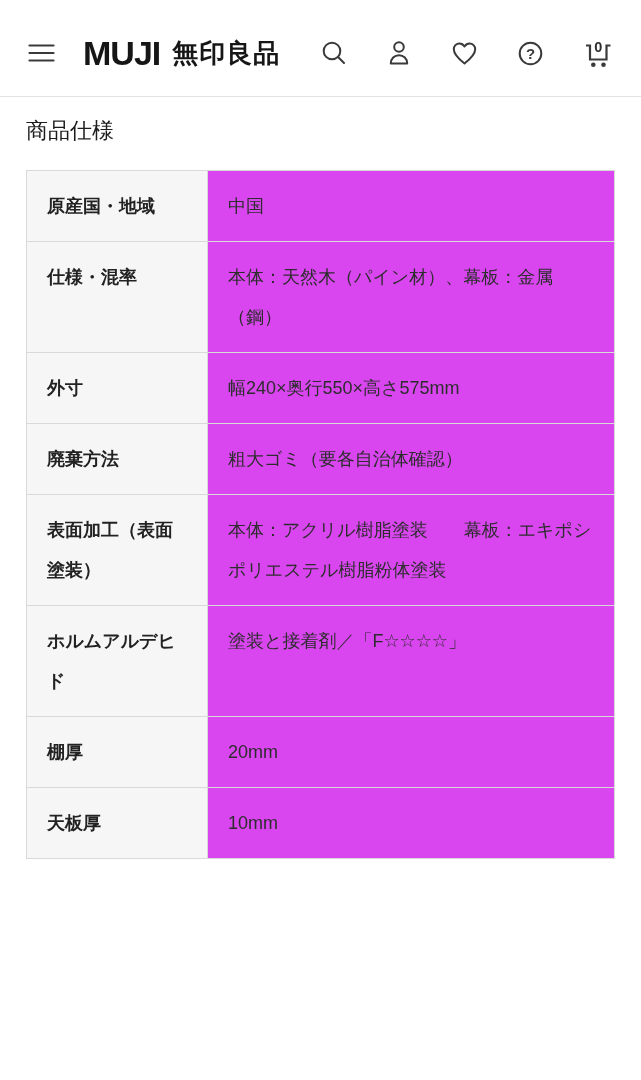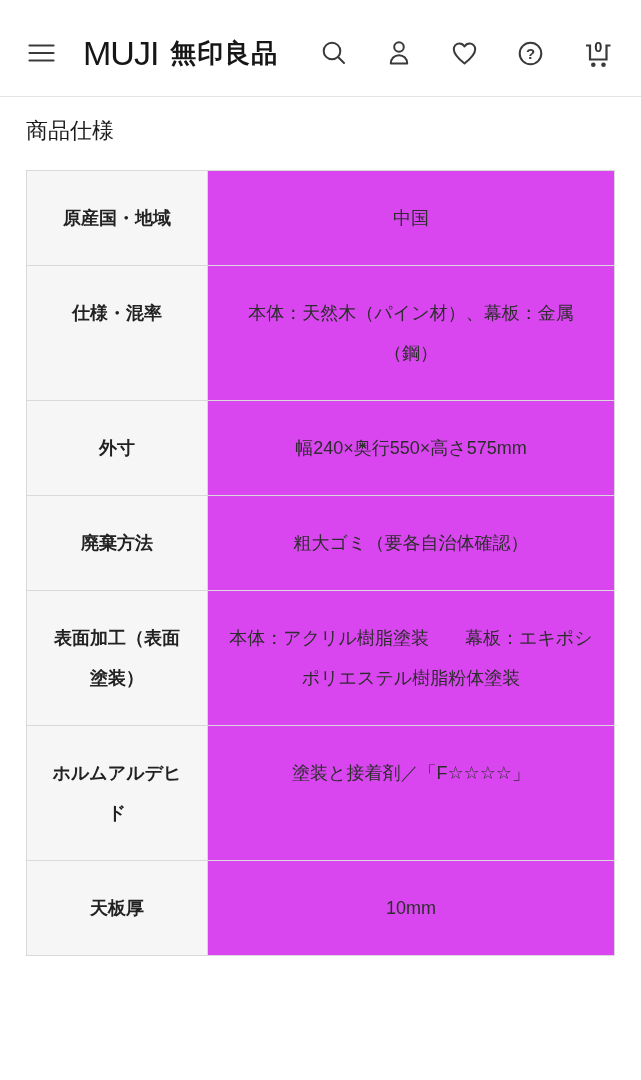--- a/index.html
+++ b/index.html
@@ -34,21 +34,21 @@
   }
   .icon-btn svg { display: block; }
   .brand {
     display: flex;
     align-items: center;
     margin-left: 28px;
     cursor: pointer;
   }
   .brand-en {
     font-size: 34px;
-    font-weight: 400;
+    font-weight: 700;
     letter-spacing: -1px;
     color: #161616;
     font-family: "Liberation Sans", sans-serif;
   }
   .brand-jp {
     font-size: 26px;
     font-weight: 700;
     color: #161616;
     margin-left: 12px;
     letter-spacing: 1px;
@@ -78,22 +78,22 @@
     border-collapse: collapse;
     width: 589px;
     table-layout: fixed;
     font-size: 18px;
   }
   table.spec-table th,
   table.spec-table td {
     border: 1px solid #d9d9d9;
     vertical-align: top;
     line-height: 40px;
-    padding: 27px 20px;
-    text-align: center;
+    padding: 15px 20px;
+    text-align: left;
     word-break: break-word;
   }
   table.spec-table th {
     width: 140px; 
     background: #f6f6f7;
     font-weight: 700;
     color: #222222;
   }
   table.spec-table td {
     background: #d946ef;
@@ -192,18 +192,22 @@
         </tr>
         <tr>
           <th>表面加工（表面塗装）</th>
           <td>本体：アクリル樹脂塗装　　幕板：エキポシポリエステル樹脂粉体塗装</td>
         </tr>
         <tr>
           <th>ホルムアルデヒド</th>
           <td>塗装と接着剤／「F☆☆☆☆」</td>
         </tr>
         <tr>
+          <th>棚厚</th>
+          <td>20mm</td>
+        </tr>
+        <tr>
           <th>天板厚</th>
           <td>10mm</td>
         </tr>
       </tbody>
   </table>
 </main>
 
 </body></html>

